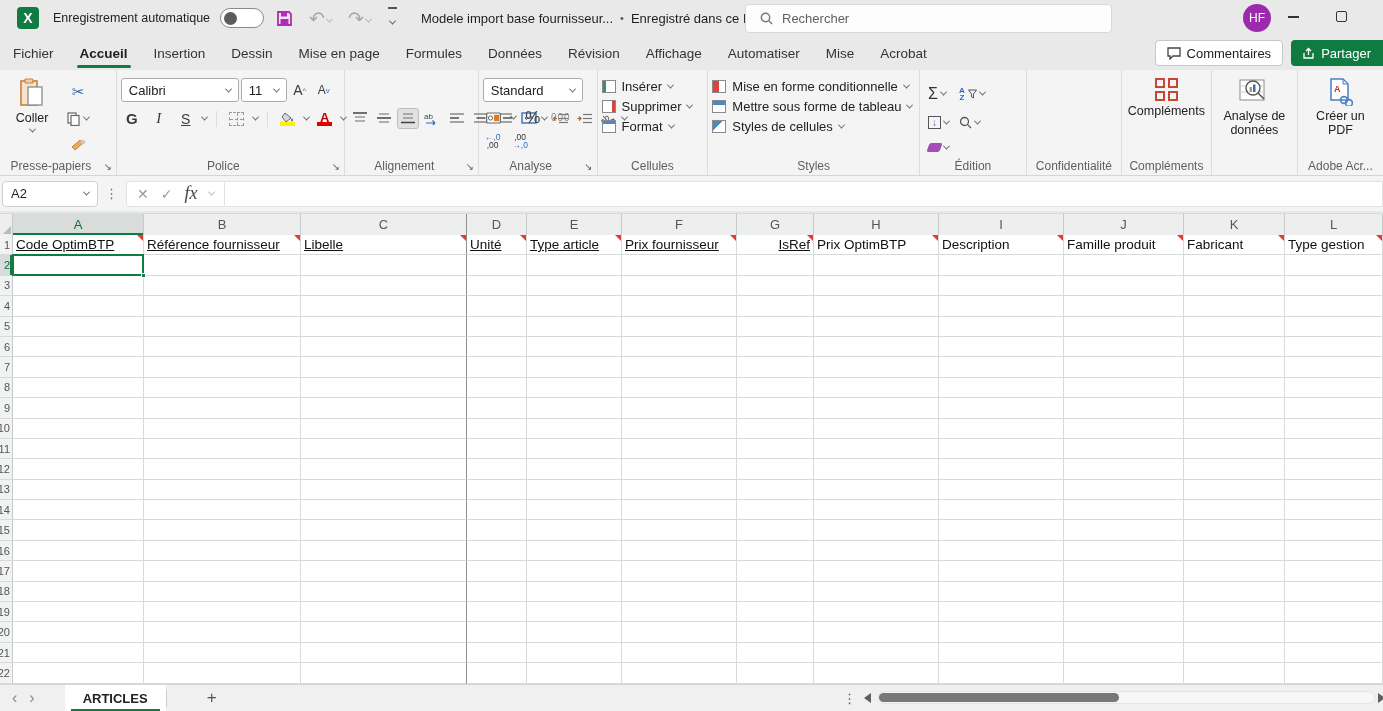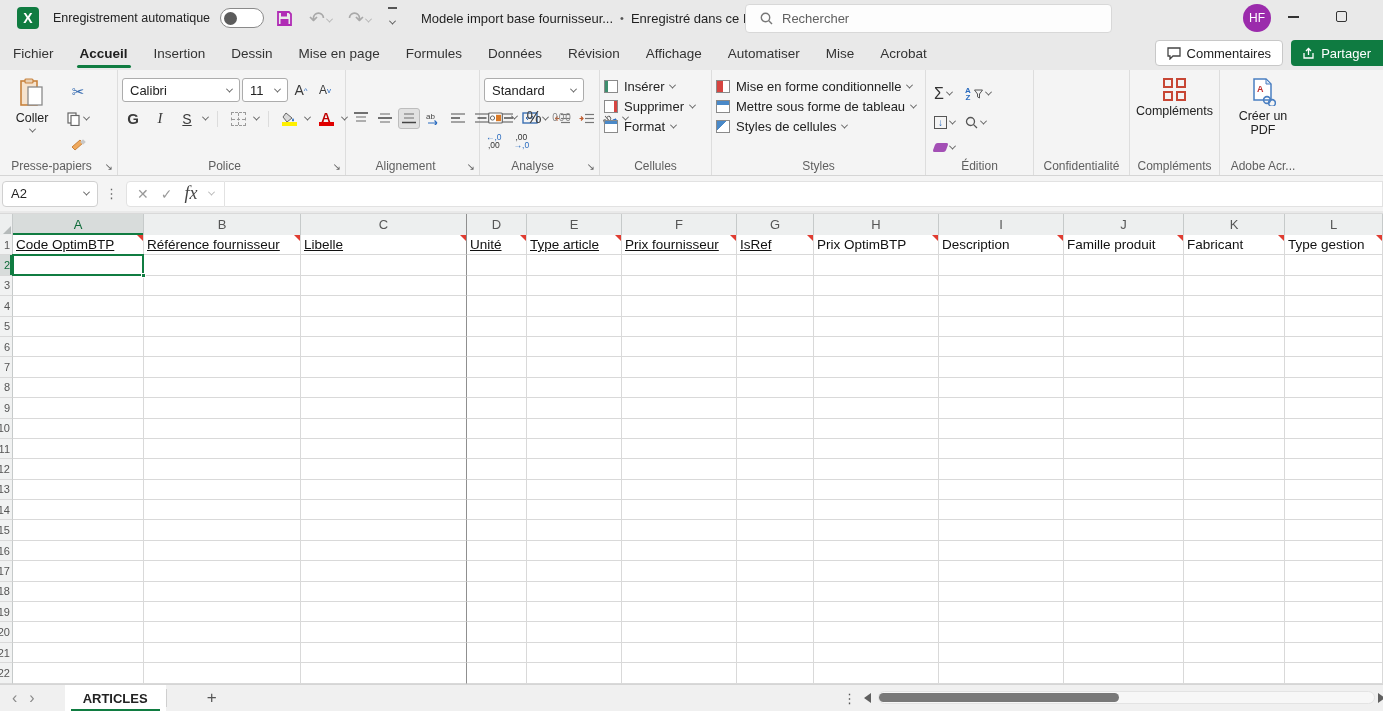--- a/index.html
+++ b/index.html
@@ -524,20 +524,34 @@
           <i></i>
           <i></i>
           <i></i>
           <i></i>
         </span>
       <span>Compléments</span>
     </div>
     <span class="glabel center">Compléments</span>
   </div>
 
+  <div class="rgroup" style="width:86px; justify-content:center; border-right:1px solid #DDDDDD">
+    <div class="bigbtn" style="width:80px">
+      <svg width="30" height="28" viewBox="0 0 30 28">
+        <rect x="1" y="2" width="24" height="20" fill="#fff" stroke="#8a8a8a"></rect>
+        <line x1="1" y1="8" x2="25" y2="8" stroke="#cfcfcf"></line>
+          <line x1="1" y1="14" x2="25" y2="14" stroke="#cfcfcf"></line>
+        <circle cx="14" cy="10" r="7" fill="#fff" stroke="#555" stroke-width="1.4"></circle>
+        <rect x="10.5" y="9" width="2.5" height="5" fill="#9a9a9a"></rect>
+        <rect x="14" y="6.5" width="2.5" height="7.5" fill="#3b6fb3"></rect>
+        <line x1="19" y1="15" x2="25" y2="21" stroke="#555" stroke-width="1.6"></line>
+      </svg>
+      <span>Analyse de données</span>
+    </div>
+  </div>
 
   <div class="rgroup" style="width:86px; justify-content:center; border-right:none">
     <div class="bigbtn" style="width:70px">
       <svg width="26" height="28" viewBox="0 0 26 28">
         <path d="M4 1 h12 l5 5 v16 h-17 z" fill="#fff" stroke="#4a7fc1" stroke-width="1.5"></path>
         <path d="M16 1 l5 5 h-5 z" fill="#D9E6F5" stroke="#4a7fc1"></path>
         <text x="7" y="14" font-size="9" fill="#C03030" font-weight="bold">A</text>
         <circle cx="17" cy="22" r="3.4" fill="none" stroke="#4a7fc1" stroke-width="1.6"></circle>
         <circle cx="22" cy="25" r="3.4" fill="none" stroke="#4a7fc1" stroke-width="1.6"></circle>
       </svg>
@@ -597,21 +611,21 @@
         <span class="tri"></span>
       </div>
       <div class="cell" style="width: 95px;">
         <span class="hdr-label und">Type article</span>
         <span class="tri"></span>
       </div>
       <div class="cell" style="width: 115px;">
         <span class="hdr-label und">Prix fournisseur</span>
         <span class="tri"></span>
       </div>
-      <div class="cell" style="width: 77px;">
+      <div class="cell" style="width: 77px; justify-content: flex-end;">
         <span class="hdr-label und">IsRef</span>
         <span class="tri"></span>
       </div>
       <div class="cell" style="width: 125px;">
         <span class="hdr-label">Prix OptimBTP</span>
         <span class="tri"></span>
       </div>
       <div class="cell" style="width: 125px;">
         <span class="hdr-label">Description</span>
         <span class="tri"></span>

